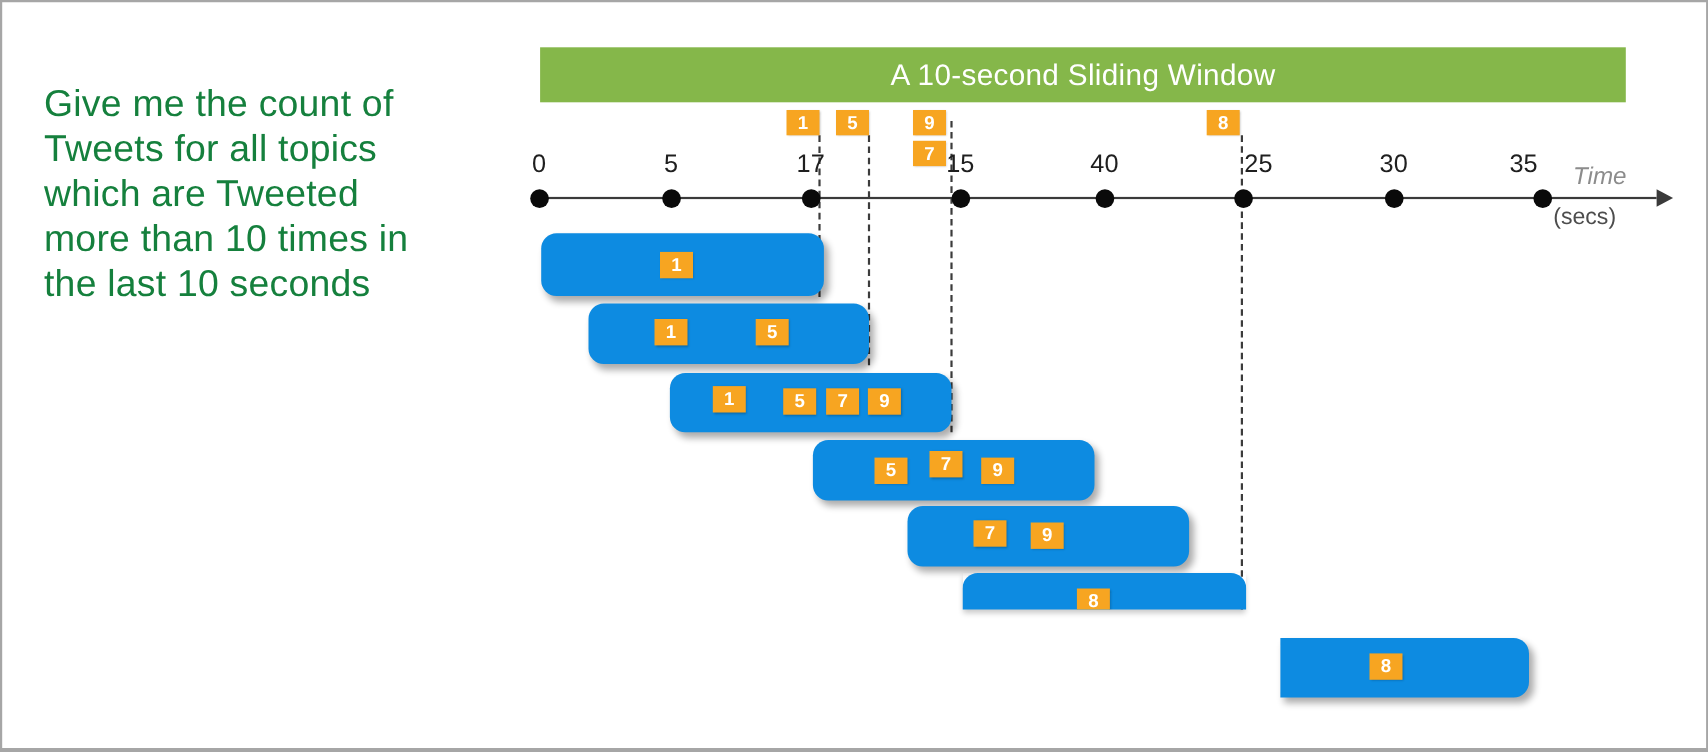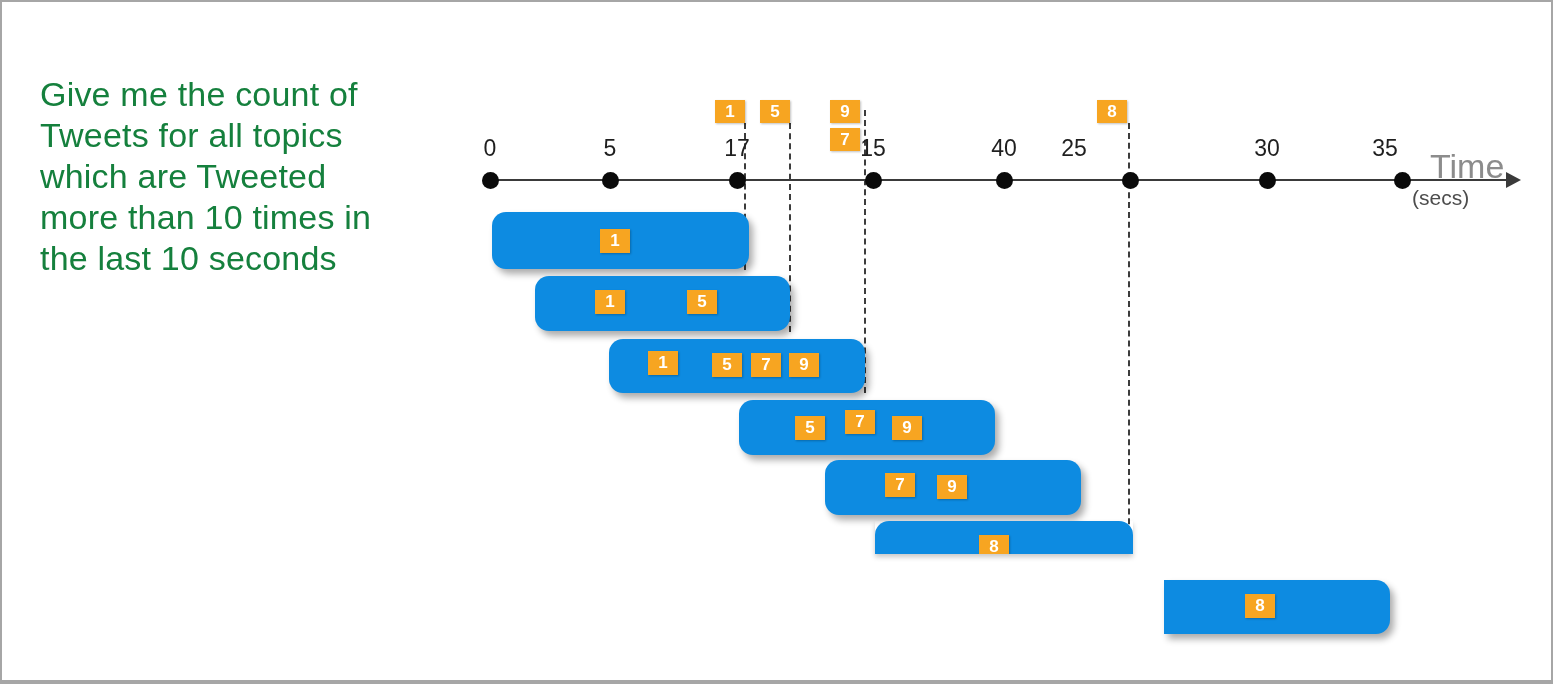--- a/index.html
+++ b/index.html
@@ -13,21 +13,21 @@
     font-size:34px;line-height:41px;white-space:pre-line;letter-spacing:.2px;
   }
   .banner{
     position:absolute;display:flex;align-items:center;justify-content:center;
     font-size:27px;letter-spacing:.3px;
   }
   .tl-line{position:absolute;height:0;border-top:2px solid #3a3a3a;}
   .tl-arrow{position:absolute;width:0;height:0;border-left:15px solid #3a3a3a;border-top:8px solid transparent;border-bottom:8px solid transparent;}
   .tl-dot{position:absolute;width:17px;height:17px;border-radius:50%;background:#0a0a0a;}
   .tick-label{position:absolute;transform:translateX(-50%);font-size:23px;color:#1f1f1f;}
-  .axis-label{position:absolute;font-size:34px;}
+  .axis-label{position:absolute;font-size:22px;font-style:italic;}
   .axis-sublabel{position:absolute;font-size:21px;text-align:center;}
   .dashed-line{position:absolute;width:0;border-left:2px dashed #3c3c3c;}
   .event-badge,.win-badge{
     position:absolute;display:flex;align-items:center;justify-content:center;
     font-size:17px;font-weight:bold;color:#fff;
     box-shadow:1px 1px 2px rgba(0,0,0,.25);
   }
   .window{
     position:absolute;border-radius:14px;
     box-shadow:4px 5px 7px rgba(0,0,0,.33);
@@ -38,20 +38,23 @@
 </style>
 </head>
 <body>
 
 <div class="slide">
   <div class="query-text" style="color: #15803d;">Give me the count of
 Tweets for all topics
 which are Tweeted
 more than 10 times in
 the last 10 seconds</div>
+  <div class="banner" style="left: 489px; top: 41px; width: 987px; height: 50px; background: rgb(133, 183, 74); color: rgb(255, 255, 255);">
+    <span>A 10-second Sliding Window</span>
+  </div>
 
   <div class="tl-line" style="left: 486px; top: 177px; width: 1018px;"></div>
   <div class="tl-arrow" style="left: 1504px; top: 170px;"></div>
   <div class="axis-label" style="left: 1428px; top: 145px; color: rgb(140, 140, 140);">Time</div>
   <div class="axis-sublabel" style="left: 1410px; top: 184px; color: rgb(77, 77, 77);">(secs)</div>
 
   <div id="g-dashes">
       <div class="dashed-line" style="left: 742px; top: 121px; height: 147px;"></div>
       <div class="dashed-line" style="left: 787px; top: 121px; height: 209px;"></div>
       <div class="dashed-line" style="left: 862px; top: 108px; height: 283px;"></div>
@@ -62,21 +65,21 @@
       <div class="tick-label" style="left: 488px; top: 133px;">0</div>
       <div class="tl-dot" style="left: 600px; top: 170px;"></div>
       <div class="tick-label" style="left: 608px; top: 133px;">5</div>
       <div class="tl-dot" style="left: 727px; top: 170px;"></div>
       <div class="tick-label" style="left: 735px; top: 133px;">17</div>
       <div class="tl-dot" style="left: 863px; top: 170px;"></div>
       <div class="tick-label" style="left: 871px; top: 133px;">15</div>
       <div class="tl-dot" style="left: 994px; top: 170px;"></div>
       <div class="tick-label" style="left: 1002px; top: 133px;">40</div>
       <div class="tl-dot" style="left: 1120px; top: 170px;"></div>
-      <div class="tick-label" style="left: 1072px; top: 133px;">25</div>
+      <div class="tick-label" style="left: 1142px; top: 133px;">25</div>
       <div class="tl-dot" style="left: 1257px; top: 170px;"></div>
       <div class="tick-label" style="left: 1265px; top: 133px;">30</div>
       <div class="tl-dot" style="left: 1392px; top: 170px;"></div>
       <div class="tick-label" style="left: 1383px; top: 133px;">35</div>
     </div>
   <div id="g-windows">
       <div class="window" style="left: 490px; top: 210px; width: 257px; height: 57px; background: rgb(13, 139, 225);"></div>
       <div class="win-badge" style="left: 598px; top: 227px; width: 30px; height: 24px; background: rgb(247, 165, 33); color: rgb(255, 255, 255);">1</div>
       <div class="window" style="left: 533px; top: 274px; width: 255px; height: 55px; background: rgb(13, 139, 225);"></div>
       <div class="win-badge" style="left: 593px; top: 288px; width: 30px; height: 24px; background: rgb(247, 165, 33); color: rgb(255, 255, 255);">1</div>

